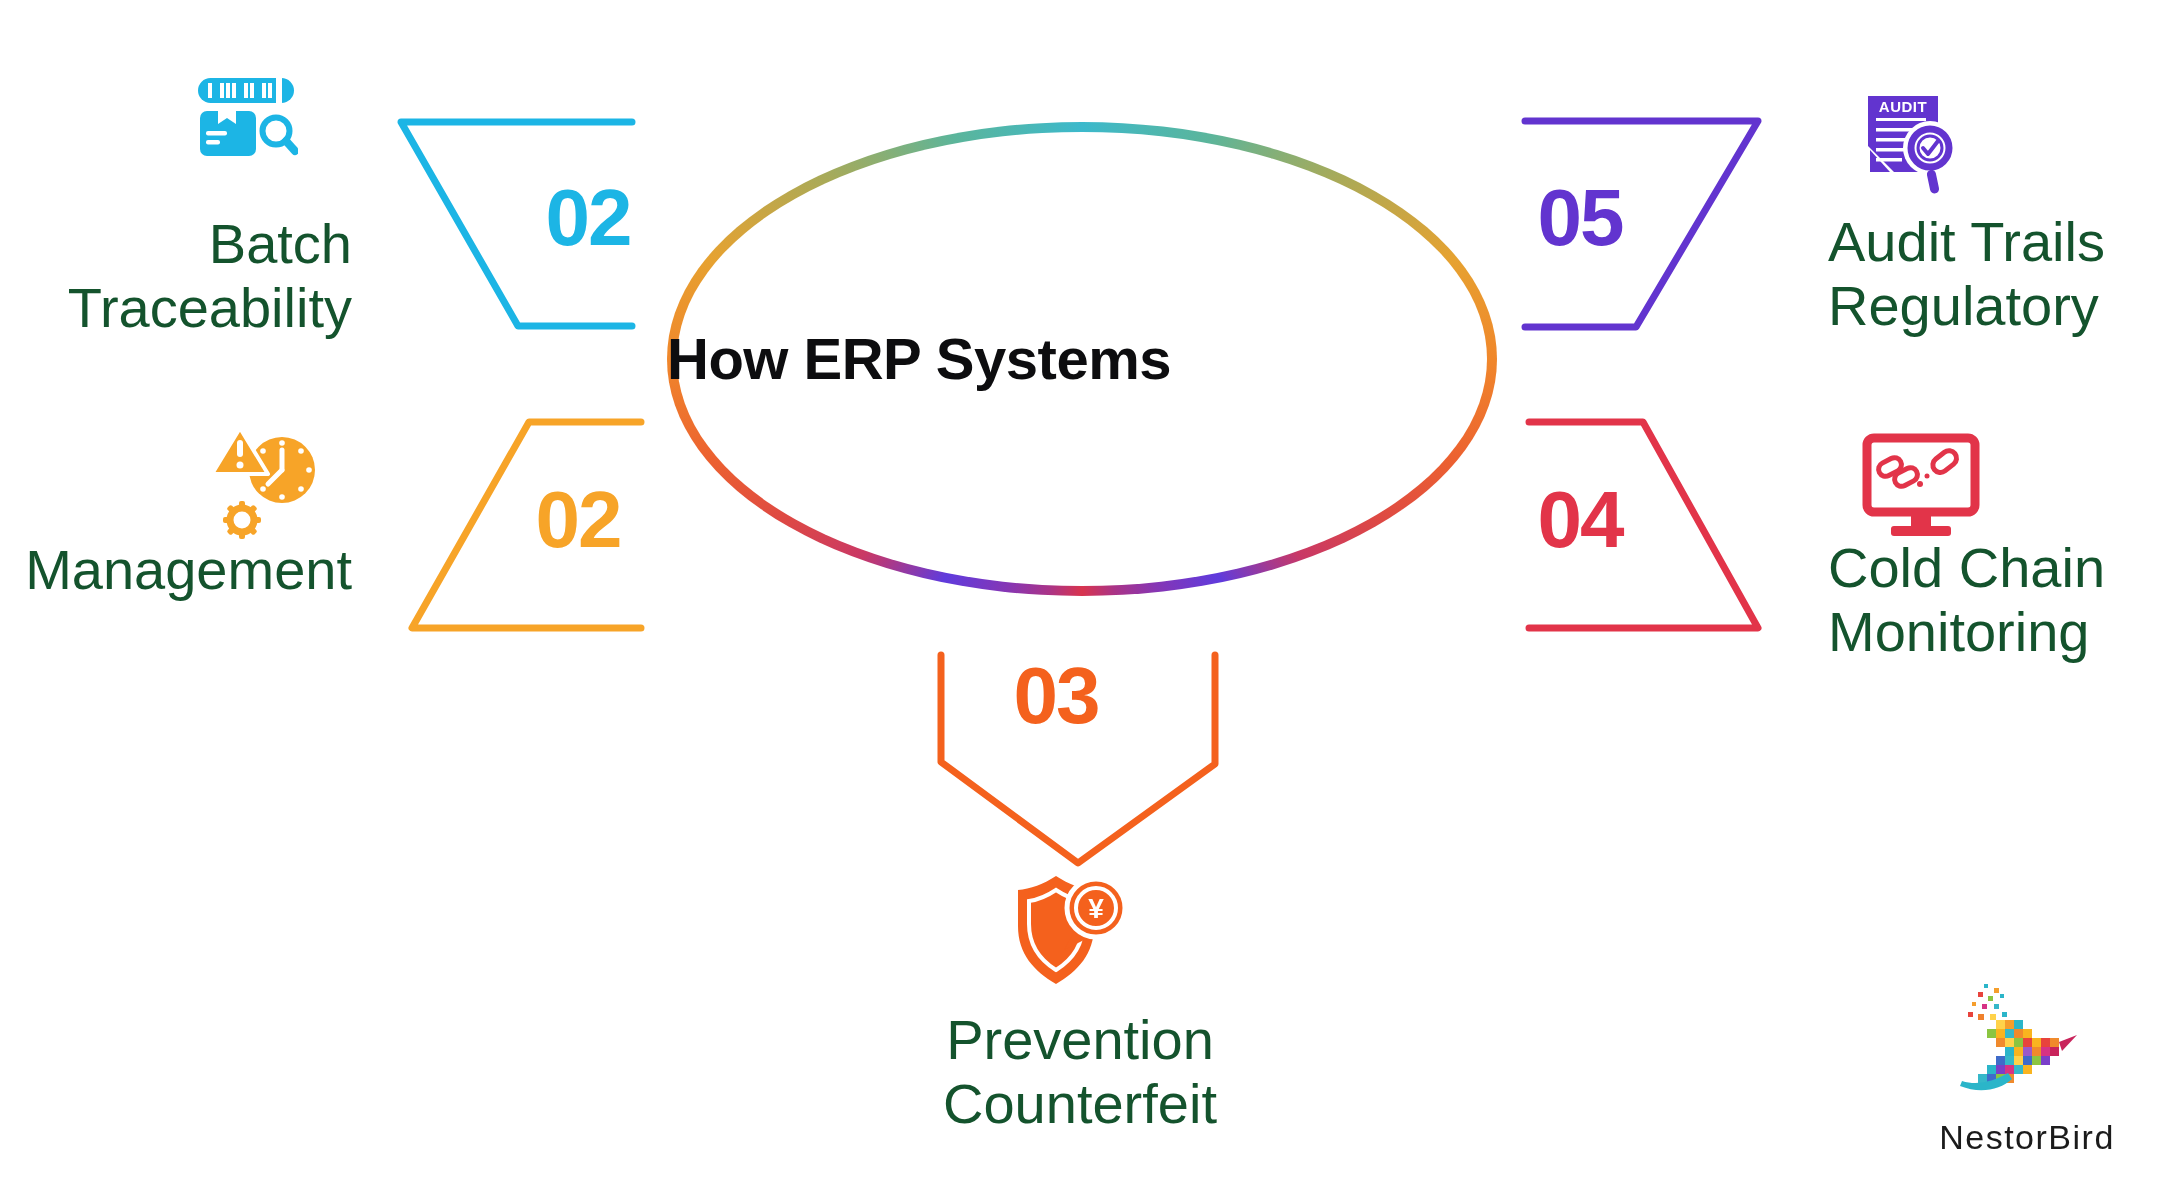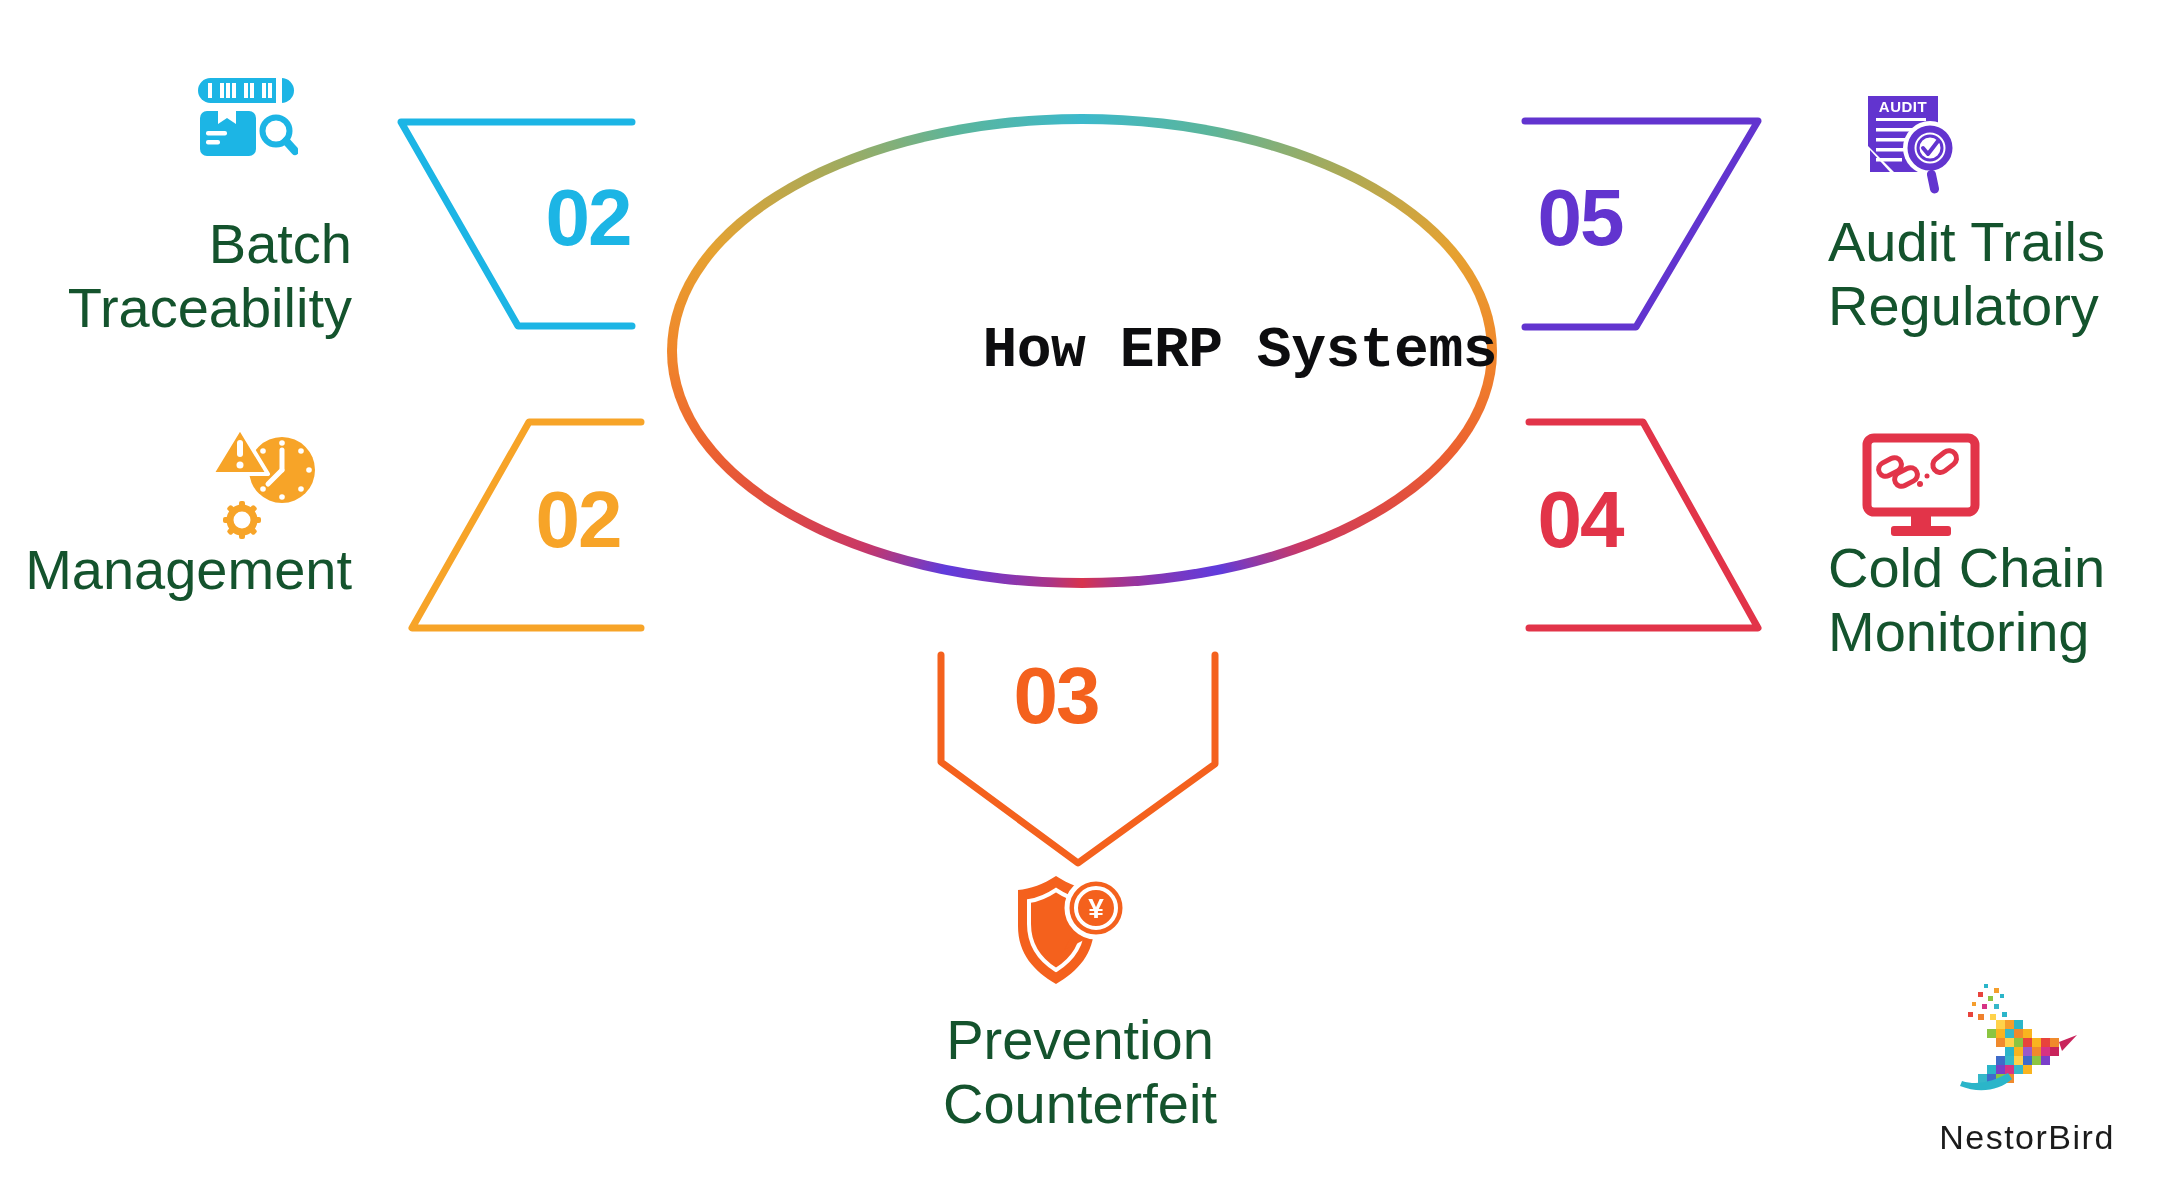--- a/index.html
+++ b/index.html
@@ -16,22 +16,22 @@
   .label{
     font-size:56px;font-weight:400;color:#14532d;line-height:1.14;
   }
   .label.align-right{text-align:right}
   .label.align-left{text-align:left}
   .label.align-center{text-align:center}
   .shape-svg polyline{
     fill:none;stroke-width:7;stroke-linecap:round;stroke-linejoin:round;
   }
   .ring{
-    left:667px;top:114px;width:830px;height:474px;border-radius:50%;
-    display:flex;align-items:center;justify-content:flex-end;font-family:Liberation Mono, monospace;
+    left:667px;top:122px;width:830px;height:474px;border-radius:50%;
+    display:flex;align-items:center;justify-content:flex-start;
   }
   .ring::before{
     content:"";position:absolute;inset:10px;background:#ffffff;border-radius:50%;
   }
   .title{
     position:relative;font-size:58px;font-weight:bold;color:#0d0d0f;
     text-align:center;line-height:1.22;letter-spacing:-0.5px;
   }
   .brand-text{
     font-size:34px;font-weight:300;color:#1b1b1b;letter-spacing:1.5px;

